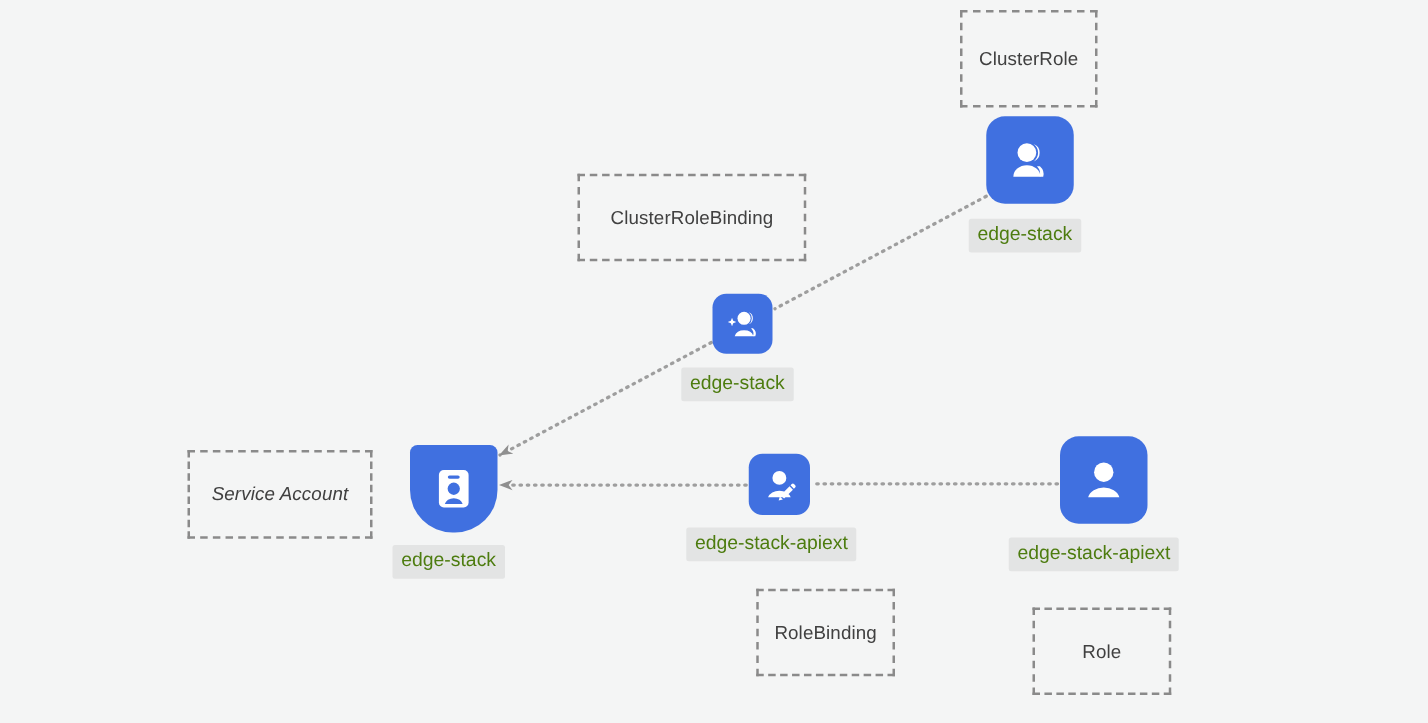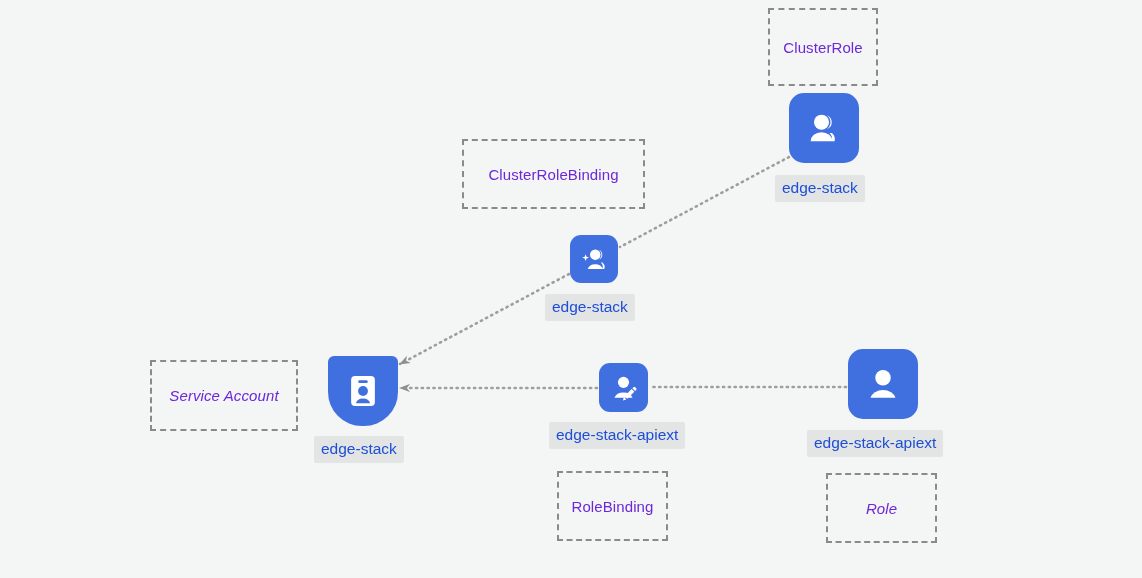--- a/index.html
+++ b/index.html
@@ -24,21 +24,21 @@
     position: absolute;
     border: 2px dashed #8a8a8a;
     box-sizing: border-box;
     display: flex;
     align-items: center;
     justify-content: center;
     background: transparent;
   }
   .kind-box .kind-label {
     font-size: 15px;
-    color: #6d28d9;
+    color: #404040;
     letter-spacing: 0.1px;
     white-space: nowrap;
   }
   
   .node-icon {
     position: absolute;
     background: #4070e0;
     display: flex;
     align-items: center;
     justify-content: center;
@@ -54,21 +54,21 @@
   .node-icon.badge {
     border-radius: 6px 6px 34px 34px;
   }
   .node-icon svg {
     display: block;
   }
   
   .node-label {
     position: absolute;
     background: #e3e4e4;
-    color: #1d4ed8;
+    color: #4d7c0f;
     font-size: 15.5px;
     line-height: 1;
     padding: 5px 7px 6px 7px;
     border-radius: 2px;
     white-space: nowrap;
   }
   
   #edges {
     position: absolute;
     left: 0;
@@ -102,25 +102,25 @@
   </div>
 
   <div class="kind-box" id="kindbox-clusterrolebinding" style="left: 462px; top: 139px; width: 183px; height: 70px; text-align: right;">
     <span class="kind-label">ClusterRoleBinding</span>
   </div>
 
   <div class="kind-box" id="kindbox-serviceaccount" style="left: 150px; top: 360px; width: 148px; height: 71px; font-style: italic;">
     <span class="kind-label">Service Account</span>
   </div>
 
-  <div class="kind-box" id="kindbox-rolebinding" style="left: 557px; top: 471px; width: 111px; height: 70px;">
+  <div class="kind-box" id="kindbox-rolebinding" style="left: 605px; top: 471px; width: 111px; height: 70px;">
     <span class="kind-label">RoleBinding</span>
   </div>
 
-  <div class="kind-box" id="kindbox-role" style="left: 826px; top: 473px; width: 111px; height: 70px; font-style: italic;">
+  <div class="kind-box" id="kindbox-role" style="left: 826px; top: 486px; width: 111px; height: 70px;">
     <span class="kind-label">Role</span>
   </div>
 
   <div class="node-icon rounded" id="icon-clusterrole" style="left: 789px; top: 93px; width: 70px; height: 70px; background: rgb(64, 112, 224);">
     <span>
       <svg viewBox="0 0 48 48" width="40" height="40" aria-hidden="true">
         <circle cx="21" cy="17" r="9" fill="#ffffff"></circle>
         <path d="M8 40 a13 11 0 0 1 26 0 z" fill="#ffffff"></path>
         <path d="M27.5 8.6 a9 9 0 0 1 0 16.8 a10.4 10.4 0 0 0 0 -16.8 z" fill="#ffffff"></path>
         <path d="M33.5 30.1 a13 11 0 0 1 3.2 9.9 h-3.4 a14.6 12 0 0 0 -2.6 -9.9 z" fill="#ffffff"></path>

